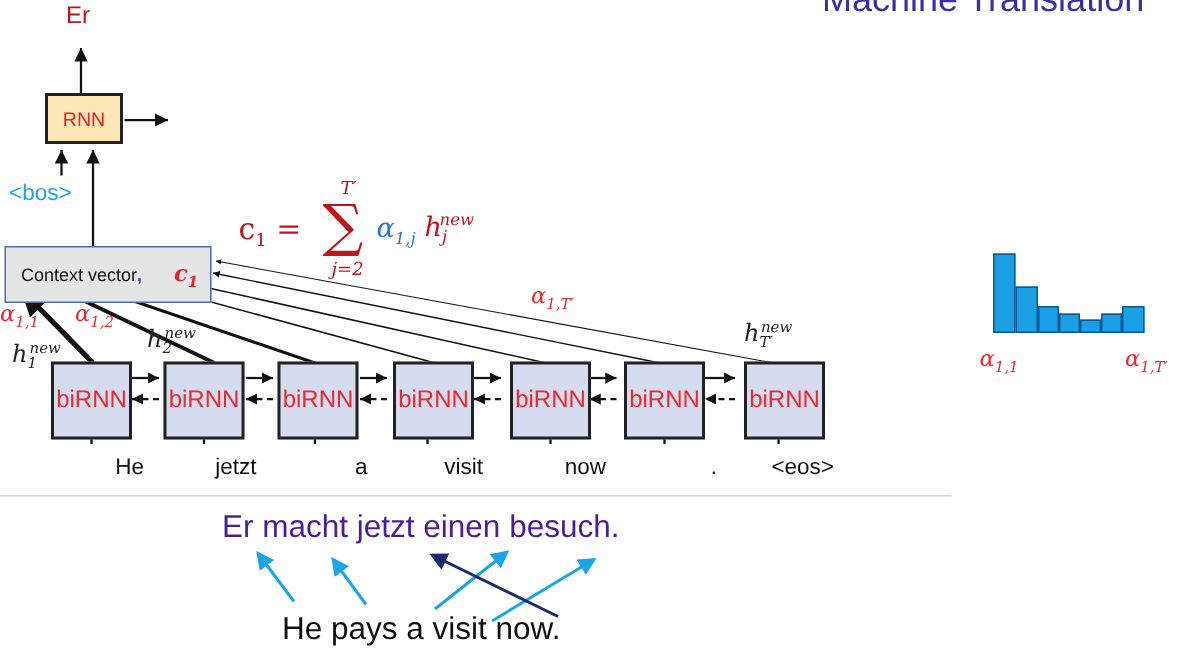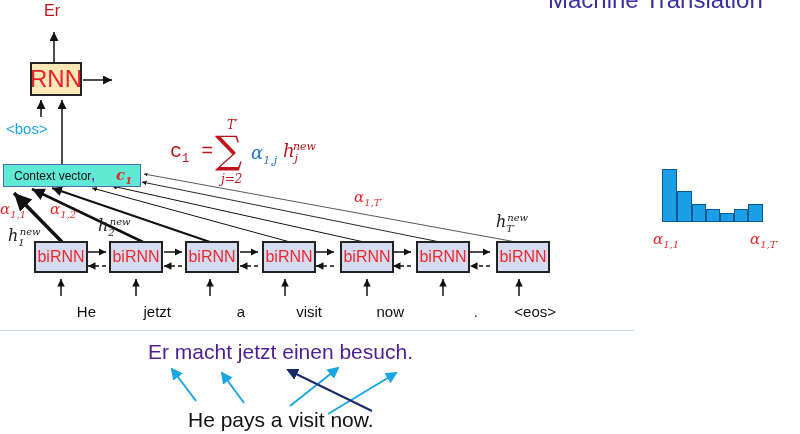--- a/index.html
+++ b/index.html
@@ -1,26 +1,26 @@
 <!DOCTYPE html>
 <html><head>
 <meta charset="utf-8">
 <style>
   html,body{margin:0;padding:0;background:#fff;}
   body{width:800px;height:434px;position:relative;overflow:hidden;font-family:"Liberation Sans",sans-serif;}
   .abs{position:absolute;}
   .title{left:548px;top:-14px;font-size:24px;color:#3b2fa0;white-space:nowrap;}
   .rnn{left:30px;top:62px;width:52px;height:34px;background:#fbe7b8;border:2px solid #222;box-sizing:border-box;
-       color:#e8232a;font-size:24px;display:flex;align-items:center;justify-content:center;}
+       color:#e8232a;font-size:13px;display:flex;align-items:center;justify-content:center;}
   .lbl-red{color:#c0141a;}
-  .ctx{left:3px;top:164px;width:138px;height:23px;border:1.5px solid #4a6eb0;box-sizing:border-box;background:#5eead4;
+  .ctx{left:3px;top:164px;width:138px;height:38px;border:1.5px solid #4a6eb0;box-sizing:border-box;background:#e5e5e5;
        font-size:12px;color:#111;display:flex;align-items:center;padding-left:10px;white-space:nowrap;}
   .ctx .c1{color:#e8232a;font-family:"DejaVu Serif",serif;font-style:italic;font-weight:bold;font-size:15px;margin-left:18px;}
   .ctx .comma{color:#6a2fb0;font-weight:bold;}
-  .birnn{width:54px;height:32px;background:#d6dcef;border:2px solid #222;box-sizing:border-box;
+  .birnn{width:54px;height:52px;background:#d6dcef;border:2px solid #222;box-sizing:border-box;
          color:#f0282e;font-size:16px;display:flex;align-items:center;justify-content:center;top:241px;}
   .word{font-size:15px;color:#111;top:303px;text-align:right;width:70px;}
   .math{font-family:"DejaVu Serif",serif;font-style:italic;}
   .alpha{color:#f0282e;font-size:15px;}
   .hnew{color:#222;font-size:16px;}
   .bar{position:absolute;bottom:0;background:#1a9fe6;border:1px solid #0a5a90;box-sizing:border-box;}
   .sep{left:0;top:330px;width:634px;height:1px;background:#c9d4ea;}
   .german{left:148px;top:340px;font-size:21px;color:#4c1d95;white-space:nowrap;}
   .english{left:188px;top:408px;font-size:21px;color:#111;white-space:nowrap;}
   .formula{left:155px;top:118px;color:#c0141a;}
@@ -98,21 +98,21 @@
 
 <div class="abs lbl-red" style="left:44px;top:2px;font-size:16px;">Er</div>
 <div class="abs rnn">RNN</div>
 <div class="abs" style="left:6px;top:120px;font-size:15px;color:#1aa6e6;">&lt;bos&gt;</div>
 
 <div class="abs ctx">
   <span>Context vector</span><span class="comma">,</span>&nbsp;<span class="c1"><span>c</span><sub style="font-size:10px">1</sub></span>
 </div>
 
 <div class="abs formula math">
-  <span class="abs" style="left:15px;top:22px;font-size:20px;font-style:normal;white-space:nowrap;font-family:Liberation Mono, monospace;"><span>c</span><sub style="font-size:12px">1</sub> <span>=</span></span>
+  <span class="abs" style="left:4px;top:22px;font-size:20px;font-style:normal;white-space:nowrap;"><span>c</span><sub style="font-size:12px">1</sub> <span>=</span></span>
   <span class="abs" style="left:72px;top:0;font-size:12px;">T′</span>
   <span class="abs" style="left:60px;top:10px;font-size:38px;font-style:normal;">∑</span>
   <span class="abs" style="left:66px;top:54px;font-size:12px;">j=2</span>
   <span class="abs" style="left:96px;top:24px;font-size:18px;color:#2878c8;white-space:nowrap;"><span>α</span><sub style="font-size:11px">1,j</sub></span>
   <span class="abs" style="left:128px;top:22px;font-size:18px;white-space:nowrap;"><span>h</span><sub style="font-size:11px">j</sub><sup style="font-size:11px;position:relative;left:-5px">new</sup></span>
 </div>
 
 <div class="abs alpha math" style="left:0;top:200px;"><span>α</span><sub style="font-size:10px">1,1</sub></div>
 <div class="abs alpha math" style="left:50px;top:200px;"><span>α</span><sub style="font-size:10px">1,2</sub></div>
 <div class="abs alpha math" style="left:354px;top:188px;"><span>α</span><sub style="font-size:10px">1,T′</sub></div>

